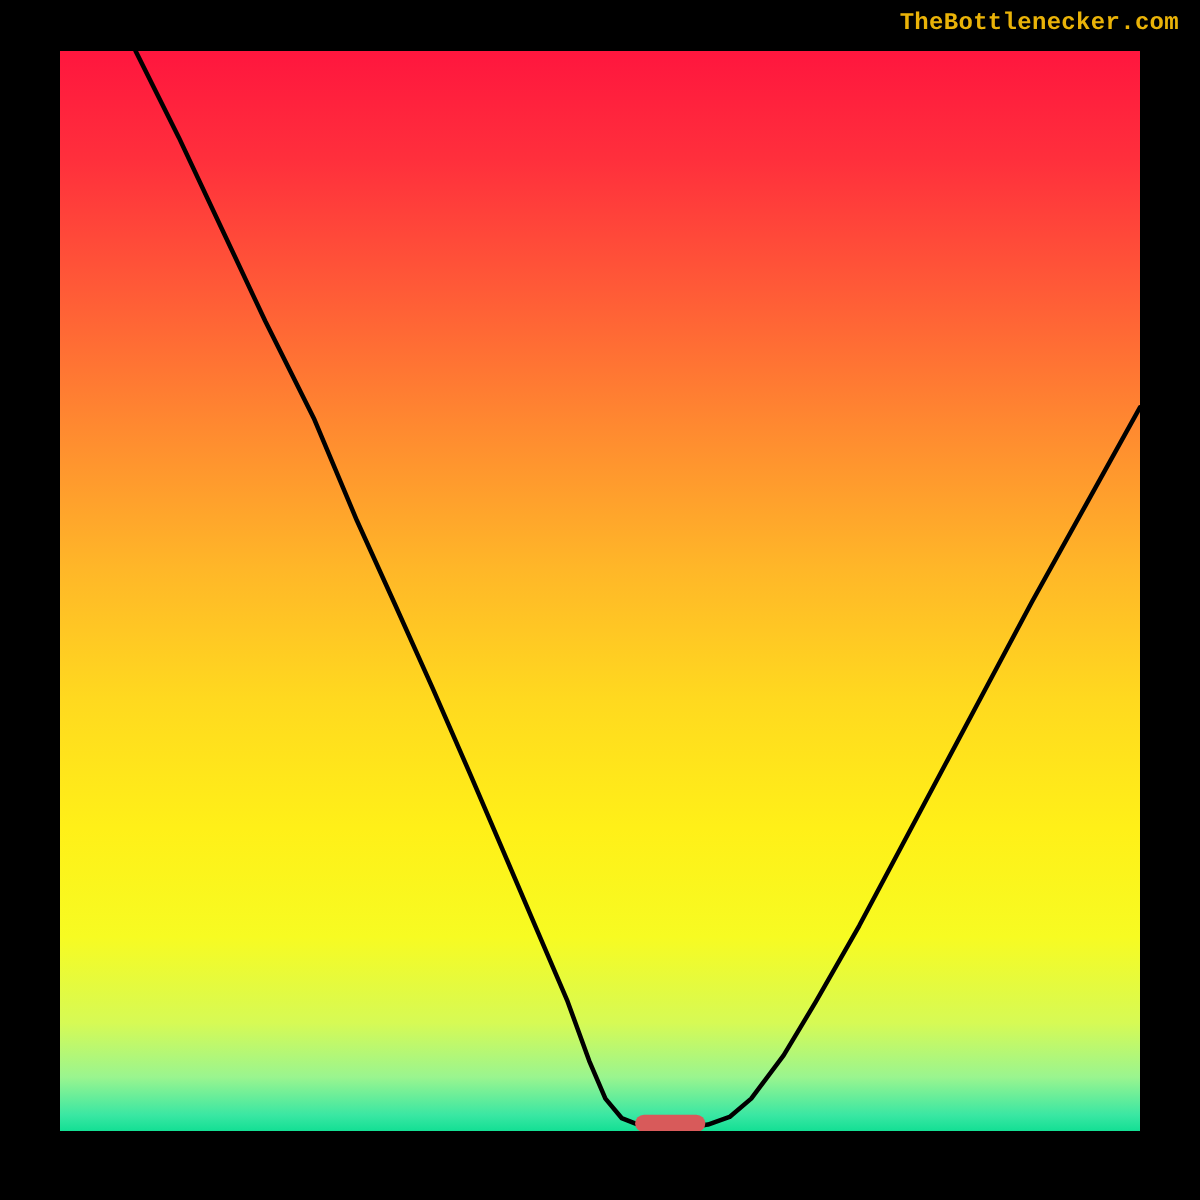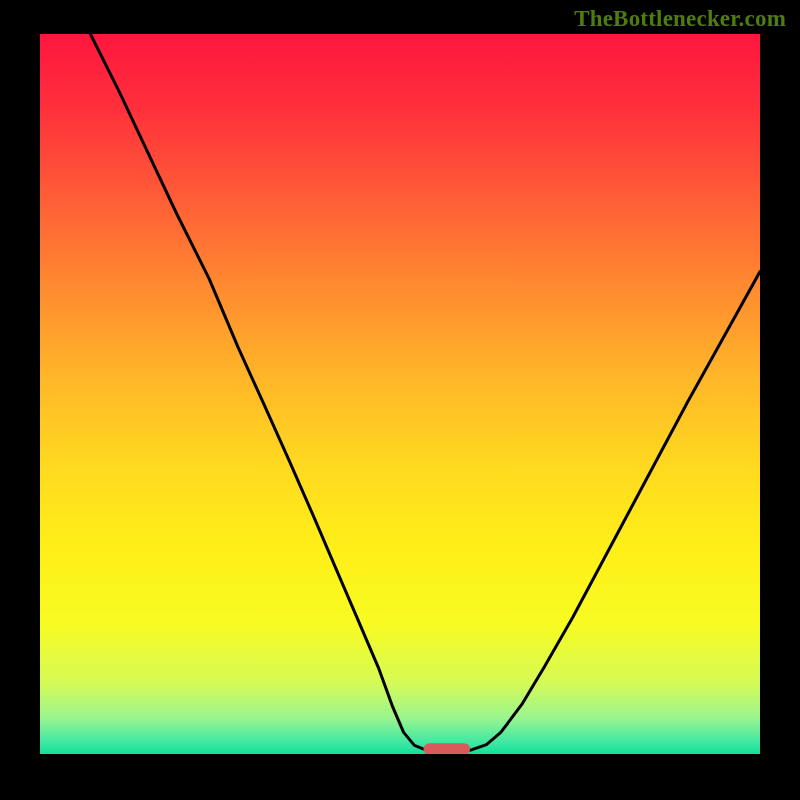--- a/index.html
+++ b/index.html
@@ -13,24 +13,24 @@
   .frame {
     position: relative;
     width: 800px;
     height: 800px;
     background: #000;
   }
   .watermark {
     position: absolute;
     top: 6px;
     right: 14px;
-    font-family: Liberation Serif, serif;
-    font-size: 23px;
+    font-family: Liberation Mono, monospace;
+    font-size: 16px;
     font-weight: 600;
-    color: #4d7c0f;
+    color: #eab308;
     letter-spacing: 0.2px;
     user-select: none;
   }
   .plot {
     position: absolute;
     left: 40px;
     top: 34px;
     width: 720px;
     height: 720px;
   }

